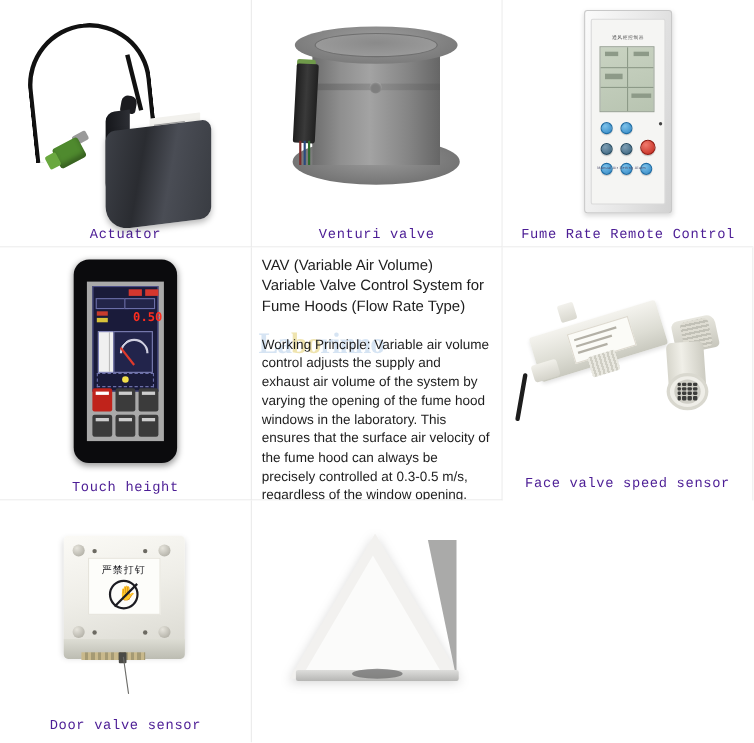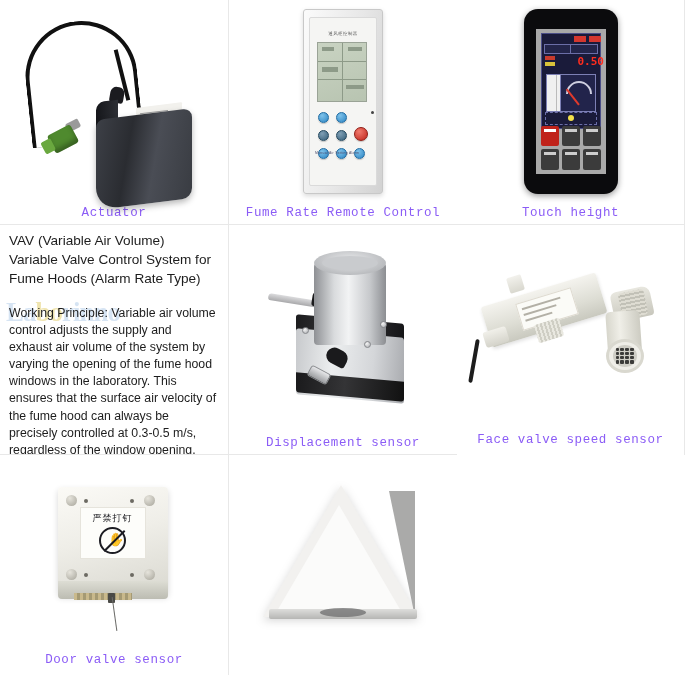--- a/index.html
+++ b/index.html
@@ -34,21 +34,21 @@
     align-items: center;
     justify-content: center;
   }
   .caption {
     position: absolute;
     left: 0; right: 0; bottom: 4px;
     text-align: center;
     font-family: "Liberation Mono", "DejaVu Sans Mono", monospace;
     font-size: 12.5px;
     letter-spacing: 0.6px;
-    color: #8b5cf6;
+    color: #4c1d95;
     white-space: nowrap;
   }
   .row3 .caption { bottom: 8px; }
 
   
   .textcell { padding: 6px 10px 4px 9px; position: relative; }
   .wm {
     position: absolute;
     left: 6px; top: 72px;
     font-size: 27px;
@@ -476,20 +476,41 @@
           <i style="top:6px"></i>
             <i style="top:12px"></i>
             <i style="top:18px"></i>
             <i style="top:30px;width:18px"></i>
         </div>
       </div>
     </div>
     <div class="caption">Actuator</div>
   </div>
 
+  <div class="cell col2 row1">
+    <div class="media">
+      <div class="ven">
+        <div class="botflange"></div>
+        <div class="botcover"></div>
+        <div class="barrel"></div>
+        <div class="band"></div>
+        <div class="knob"></div>
+        <div class="topflange"></div>
+        <div class="topinner"></div>
+        <div class="ctrlgreen"></div>
+        <div class="ctrl"></div>
+        <div class="wires">
+          <i style="left:0;background:#7d2b2b"></i>
+          <i style="left:4px;background:#2b4a7d"></i>
+          <i style="left:8px;background:#2f6b2f"></i>
+        </div>
+      </div>
+    </div>
+    <div class="caption">Venturi valve</div>
+  </div>
 
   <div class="cell col3 row1">
     <div class="media">
       <div class="rc">
         <div class="frame"></div>
         <div class="inner"></div>
         <div class="cnlabel">通风柜控制器</div>
         <div class="lcd">
           <i style="left:0;right:0;top:18px;height:1px"></i>
           <i style="left:0;right:0;top:36px;height:1px"></i>
@@ -573,44 +594,25 @@
       </div>
     </div>
     <div class="caption">Touch height</div>
   </div>
 
   <div class="cell col2 row2 textcell">
     <div class="wm">La<span class="y">bo</span>rinno</div>
     <div class="title">
       <div>VAV (Variable Air Volume)</div>
       <div>Variable Valve Control System for</div>
-      <div>Fume Hoods (Alarm Rate Type)</div>
+      <div>Fume Hoods (Flow Rate Type)</div>
     </div>
     <div class="body">Working Principle: Variable air volume control adjusts the supply and exhaust air volume of the system by varying the opening of the fume hood windows in the laboratory. This ensures that the surface air velocity of the fume hood can always be precisely controlled at 0.3-0.5 m/s, regardless of the window opening.</div>
   </div>
 
-  <div class="cell col3 row2">
-    <div class="media">
-      <div class="ds">
-        <div class="cable"></div>
-        <div class="gland"></div>
-        <div class="basetop"></div>
-        <div class="base"></div>
-        <div class="basebot"></div>
-        <div class="cyl"></div>
-        <div class="cyltop"></div>
-        <div class="screw" style="left:34px;top:86px"></div>
-        <div class="screw" style="left:112px;top:80px"></div>
-        <div class="screw" style="left:96px;top:100px"></div>
-        <div class="wirearm"></div>
-        <div class="tip"></div>
-      </div>
-    </div>
-    <div class="caption">Displacement sensor</div>
-  </div>
 
   <div class="cell col1 row3">
     <div class="media">
       <div class="fw">
         <div class="nub1"></div>
         <div class="bodyA"></div>
         <div class="lab">
           <i style="top:5px;width:40px"></i>
             <i style="top:11px;width:34px"></i>
             <i style="top:17px;width:28px"></i>

